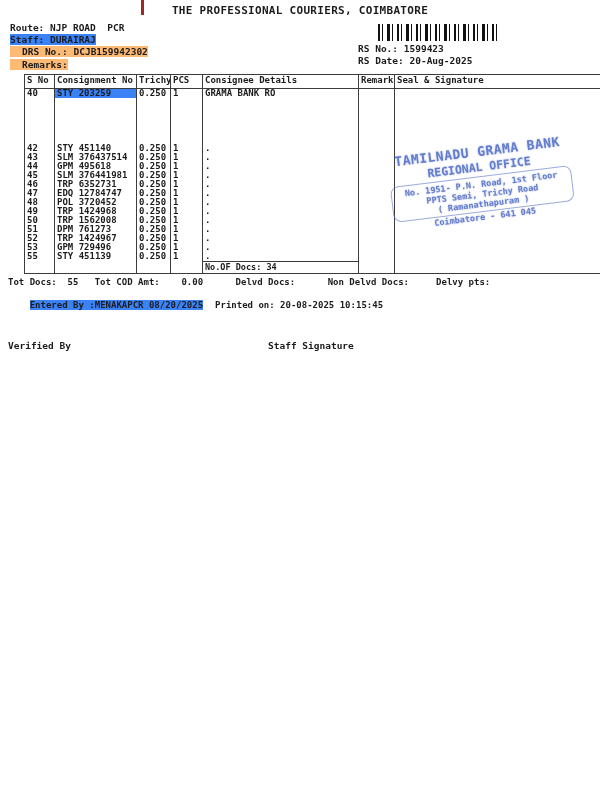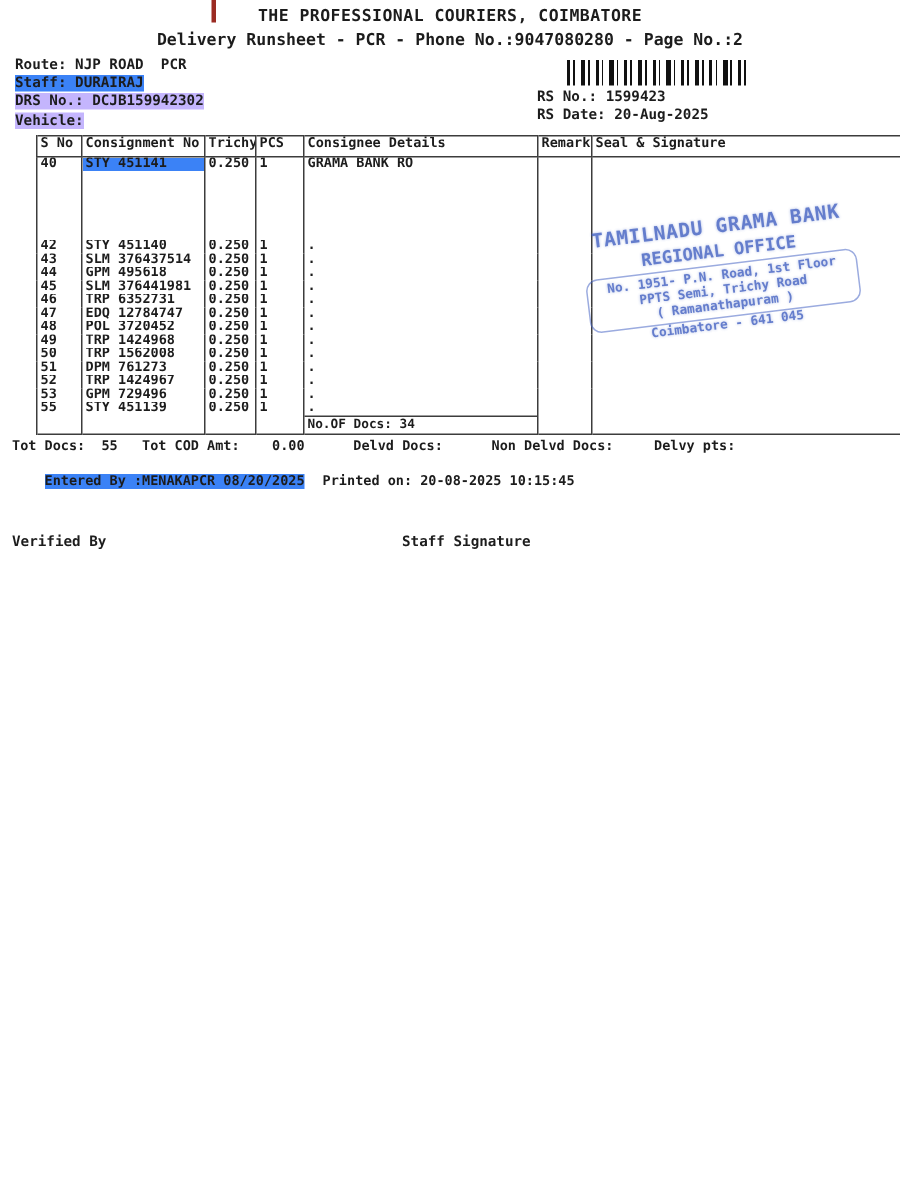--- a/index.html
+++ b/index.html
@@ -8,21 +8,21 @@
     width:600px; height:684px; background:#fff; position:relative;
     font-family:"DejaVu Sans Mono","Liberation Mono",monospace;
     color:#1c1c1c; font-weight:700; overflow:hidden;
   }
   .artifact { position:absolute; left:141px; top:0; width:3px; height:15px; background:#9b2b23; }
   .title { text-align:center; padding-top:4px; font-size:11px; letter-spacing:.3px; }
   .subtitle { text-align:center; margin-top:3px; font-size:11px; }
   .meta { position:relative; height:52px; margin-top:5px; font-size:9.5px; }
   .meta .m { position:absolute; white-space:pre; }
   .hl-y { background:#3b82f6; }
-  .hl-t { background:#c4b5fd; }
+  .hl-t { background:#fdba74;padding-left:12px; }
   .barcode {
     position:absolute; left:378px; top:2px; width:120px; height:17px;
     background:repeating-linear-gradient(90deg,
       #111 0 2px, #fff 2px 4px, #111 4px 5px, #fff 5px 9px,
       #111 9px 12px, #fff 12px 14px, #111 14px 15px, #fff 15px 19px);
   }
   table.runsheet {
     border-collapse:collapse; margin-left:24px; width:584px; table-layout:fixed;
     font-size:9px; border:1px solid #3c3c3c;
   }
@@ -56,27 +56,26 @@
   .stamp .sm { font-size:8.5px; line-height:10px; }
 </style>
 </head>
 <body>
 
 <div class="page">
 
   <div class="artifact"></div>
 
   <div class="title">THE PROFESSIONAL COURIERS, COIMBATORE</div>
-  <div class="subtitle">Delivery Runsheet - PCR - Phone No.:9047080280 - Page No.:2</div>
 
   <div class="meta">
     <span class="m" style="left:10px; top:0;">Route: NJP ROAD  PCR</span>
     <span class="m hl-y" style="left:10px; top:12px;">Staff: DURAIRAJ</span>
     <span class="m hl-t" style="left:10px; top:24px;">DRS No.: DCJB159942302</span>
-    <span class="m hl-t" style="left:10px; top:37px;">Vehicle:</span>
+    <span class="m hl-t" style="left:10px; top:37px;">Remarks:</span>
     <div class="barcode"></div>
     <span class="m" style="left:358px; top:21px;">RS No.: 1599423</span>
     <span class="m" style="left:358px; top:33px;">RS Date: 20-Aug-2025</span>
   </div>
 
   <table class="runsheet">
     <colgroup>
       <col style="width:30px">
         <col style="width:82px">
         <col style="width:34px">
@@ -92,21 +91,21 @@
         <th>Trichy</th>
         <th>PCS</th>
         <th>Consignee Details</th>
         <th>Remarks</th>
         <th>Seal &amp; Signature</th>
       </tr>
     </thead>
     <tbody>
         <tr>
           <td>40</td>
-          <td class="hl-y">STY 451141</td>
+          <td class="hl-y">STY 203259</td>
           <td>0.250</td>
           <td>1</td>
           <td>GRAMA BANK RO</td>
           <td></td>
           <td></td>
         </tr>
         <tr class="gap-row">
           <td></td>
           <td></td>
           <td></td>

